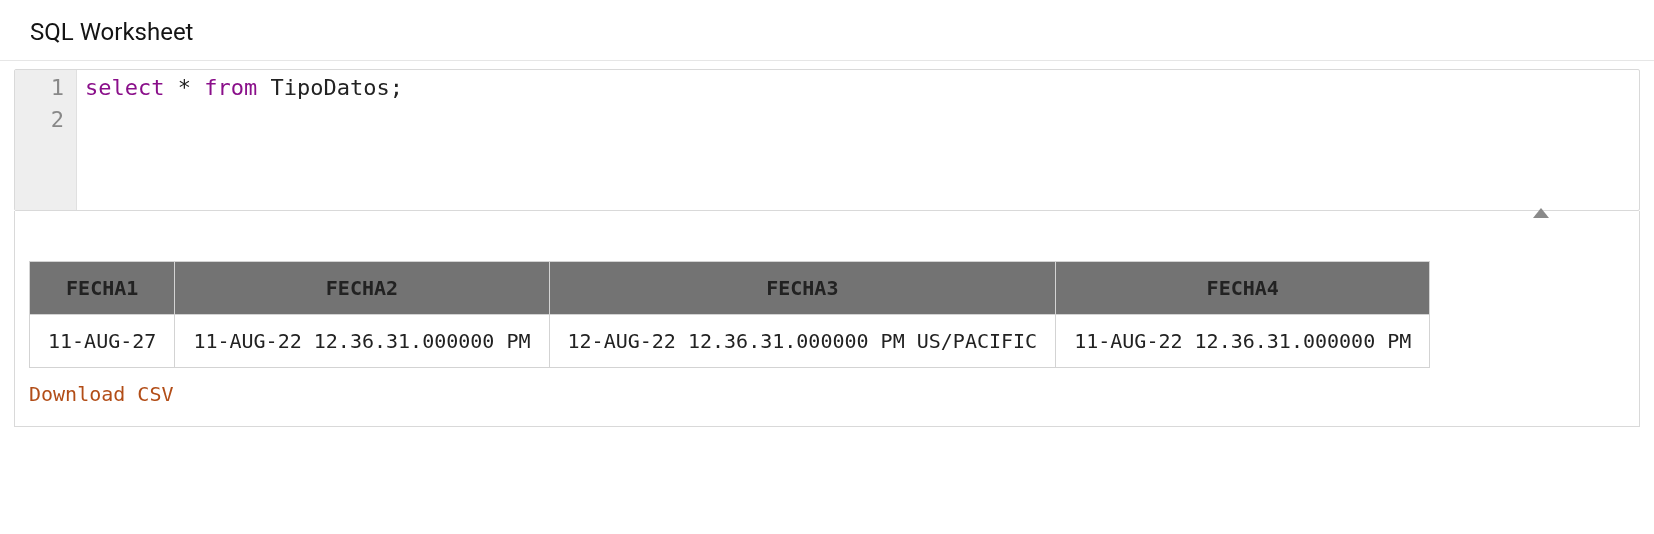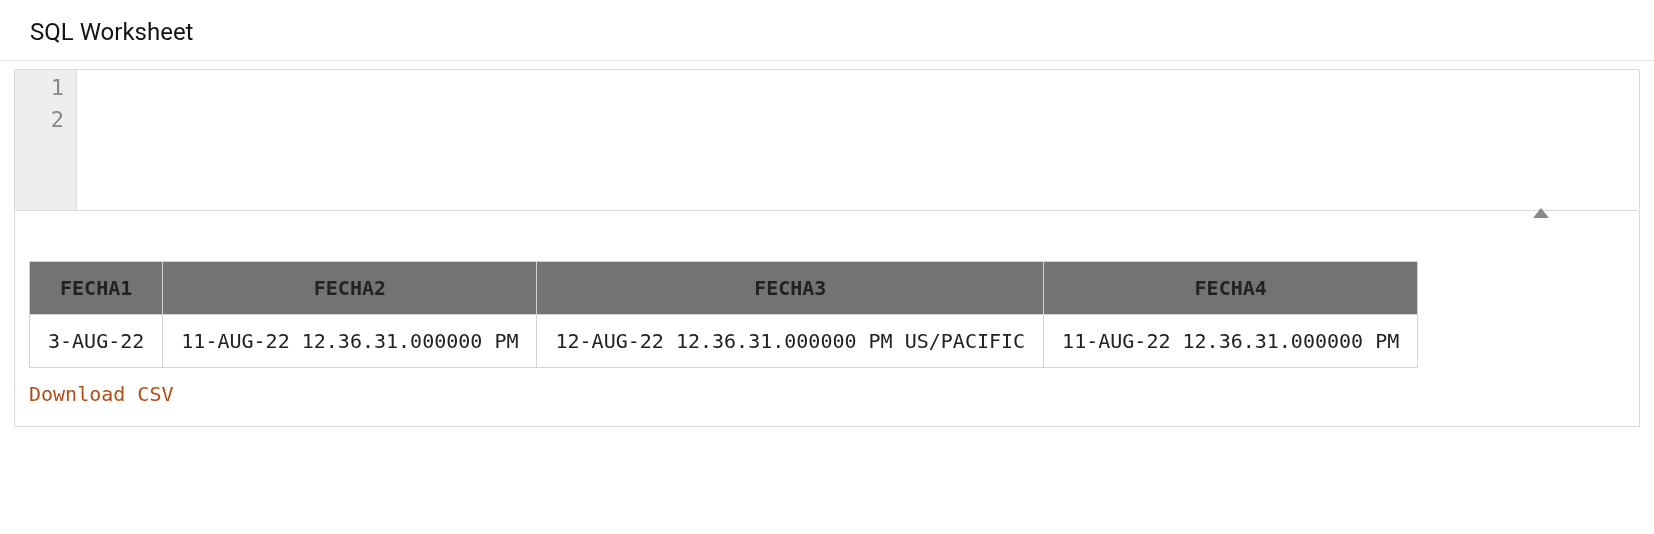--- a/index.html
+++ b/index.html
@@ -122,39 +122,40 @@
 <h1 class="page-title">SQL Worksheet</h1>
 <hr class="title-sep">
 
 <div class="editor-wrap">
   <div class="editor">
     <div class="gutter">
       <div>1</div>
       <div>2</div>
     </div>
     <div class="code-area">
+      <div class="code-line"><span class="tok-keyword">select</span><span class="tok-plain"> * </span><span class="tok-keyword">from</span><span class="tok-plain"> TipoDatos;</span></div>
     </div>
   </div>
 </div>
 
 <div class="results-wrap">
   <div class="collapse-handle"></div>
   <div class="results-inner">
     <table class="data-table">
       <thead>
         <tr>
           <th>FECHA1</th>
           <th>FECHA2</th>
           <th>FECHA3</th>
           <th>FECHA4</th>
         </tr>
       </thead>
       <tbody>
         <tr>
-          <td>3-AUG-22</td>
+          <td>11-AUG-27</td>
           <td>11-AUG-22 12.36.31.000000 PM</td>
           <td>12-AUG-22 12.36.31.000000 PM US/PACIFIC</td>
           <td>11-AUG-22 12.36.31.000000 PM</td>
         </tr>
       </tbody>
     </table>
     <a class="download-link">Download CSV</a>
   </div>
 </div>
 

